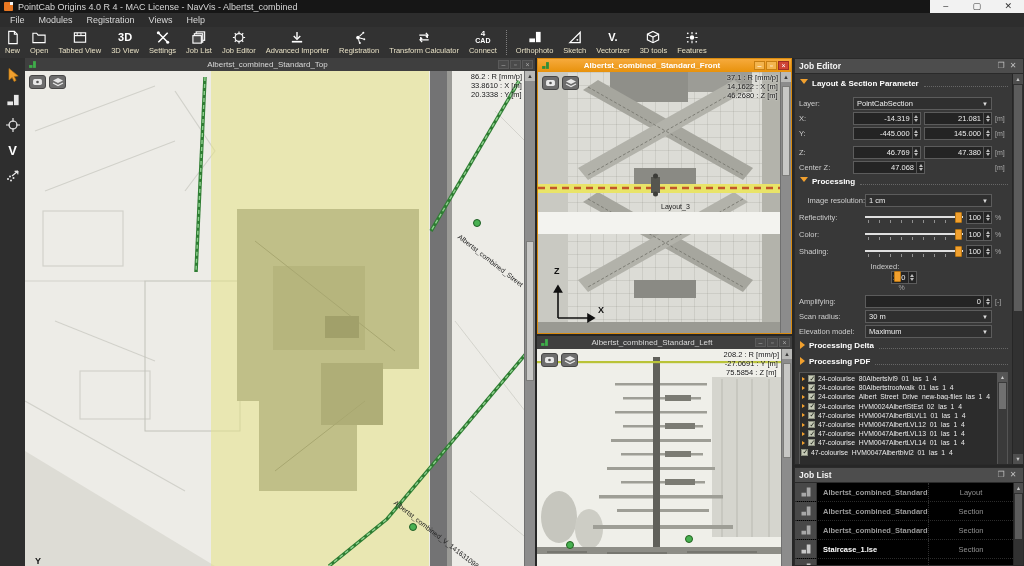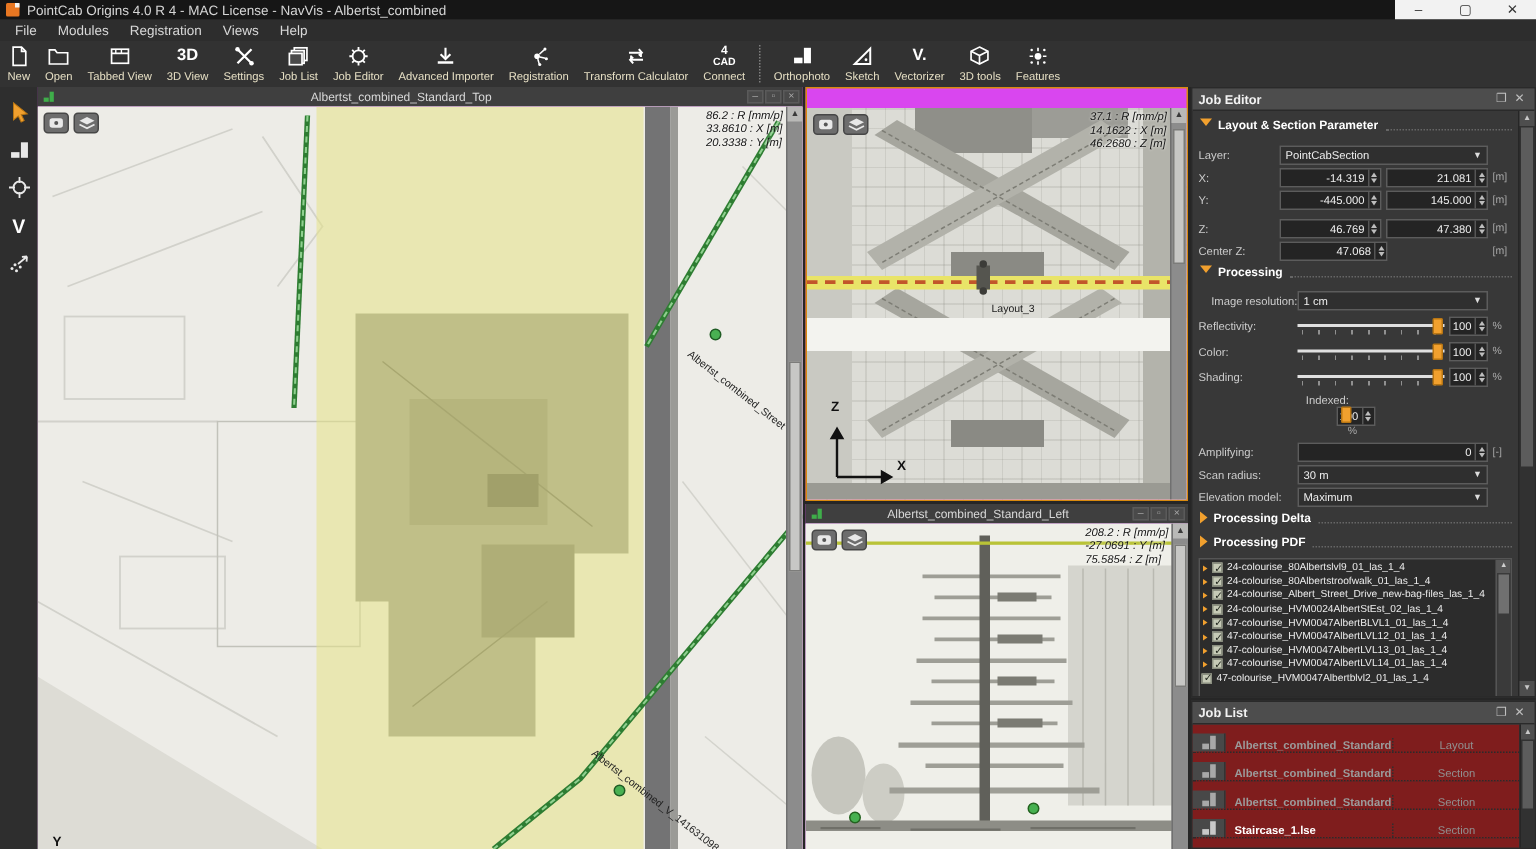--- a/index.html
+++ b/index.html
@@ -43,21 +43,21 @@
   .vp-title-text { flex:1; text-align:center; font-size:8px; color:#d8d8d8; }
   .vp-front .vp-title-text { color:#fff; font-weight:bold; }
   .vp-ico { margin-left:3px; display:flex; }
   .vp-winbtns { display:flex; gap:1px; margin-right:2px; }
   .wbtn { width:11px; height:9px; font-size:7px; line-height:8px; text-align:center; color:#a8a8a8; background:#4a4a4a; border:1px solid #5a5a5a; }
   .vp-front .wbtn { background:#f3b44e; border-color:#c77f12; color:#fff; }
   .vp-front .wbtn.close { background:#cf4436; border-color:#9c2e23; }
   .vp-body { position:absolute; left:0; right:0; top:13px; bottom:0; overflow:hidden; background:#eae9e4; }
   .vp-front .vp-body { background:#dcdcd6; background-image:repeating-linear-gradient(0deg,rgba(110,110,100,.14) 0 1px,transparent 1px 13px),repeating-linear-gradient(90deg,rgba(110,110,100,.14) 0 1px,transparent 1px 13px); }
   .vp-body svg.scene { position:absolute; left:0; top:0; }
-  .readout { position:absolute; top:1px; right:13px; text-align:left; font-size:7.5px; line-height:9px; color:#141414; z-index:6; text-shadow:0 0 2px #fff;font-style:italic; }
+  .readout { position:absolute; top:1px; right:13px; text-align:center; font-size:7.5px; line-height:9px; color:#141414; z-index:6; text-shadow:0 0 2px #fff; }
   .vp-tools { position:absolute; left:4px; top:4px; display:flex; gap:3px; z-index:6; }
   .vtool { width:17px; height:14px; background:#6d6d6d; border:1px solid #474747; border-radius:3px; display:flex; align-items:center; justify-content:center; }
   .vp-scroll { position:absolute; right:0; top:0; bottom:0; width:11px; background:#8c8c8c; border-left:1px solid #707070; z-index:5; }
   .vs-btn { height:10px; background:#b9b9b7; color:#3a3a3a; font-size:6px; line-height:10px; text-align:center; }
   .vs-thumb { position:absolute; left:1px; right:1px; background:#c7c7c5; border:1px solid #7c7c7a; }
   .map-label { position:absolute; font-size:7px; color:#222; white-space:nowrap; z-index:4; }
   .axis-label { position:absolute; font-size:9px; font-weight:bold; color:#111; z-index:6; }
   .sec-tag { position:absolute; font-size:7px; color:#1a1a1a; z-index:6; }
 
   
@@ -107,21 +107,21 @@
   .cb { width:7px; height:7px; background:#c6cab6; border:1px solid #8b8f80; margin-right:3px; position:relative; flex-shrink:0; }
   .cb.checked::after { content:"\2713"; position:absolute; left:0.5px; top:-1.5px; font-size:7px; color:#20251c; }
   .scan-label { font-size:6.8px; color:#ececec; white-space:nowrap; overflow:hidden; }
   .scan-scroll { position:absolute; right:0; top:0; bottom:0; width:10px; background:#3a3a3a; border-left:1px solid #555; }
   .ss-btn { height:9px; background:#565656; color:#cfcfcf; font-size:5px; line-height:9px; text-align:center; }
   .ss-thumb { position:absolute; left:1px; right:1px; top:10px; height:26px; background:#707070; }
 
   
   .jl-body { position:absolute; top:15px; left:0; right:10px; bottom:0; overflow:hidden; }
   .jl-rail { position:absolute; right:0; top:15px; bottom:0; width:10px; background:#313131; border-left:1px solid #262626; }
-  .jrow { display:flex; height:19px; background:#7f1d1d; border-bottom:1px dotted #2b2b2b;align-items:flex-end; }
+  .jrow { display:flex; height:19px; background:#000000; border-bottom:1px dotted #2b2b2b; }
   .jicon { width:22px; display:flex; align-items:center; justify-content:center; background:#484848; border-right:1px solid #333; flex-shrink:0; }
   .jname { flex:1; display:flex; align-items:center; padding-left:6px; font-size:7.5px; font-weight:bold; color:#9b9b9b; border-right:1px dotted #2f2f2f; white-space:nowrap; overflow:hidden; }
   .jrow.active .jname { color:#fff; }
   .jtype { width:84px; display:flex; align-items:center; justify-content:center; font-size:7.5px; color:#919191; flex-shrink:0; }
 </style>
 </head>
 <body>
 
 <div id="app">
 
@@ -396,20 +396,34 @@
           </span>
       </div>
       <div class="vp-scroll">
         <div class="vs-btn">▲</div>
         <div class="vs-thumb" style="top:170px; height:140px;"></div>
       </div>
     </div>
   </div>
 
   <div class="vp vp-front">
+    <div class="vp-title">
+      <span class="vp-ico">
+          <svg width="9" height="9" viewBox="0 0 16 16">
+            <rect x="2" y="9" width="6" height="5" fill="#2f8e3a"></rect>
+            <rect x="9" y="2" width="5" height="12" fill="#2f8e3a"></rect>
+          </svg>
+        </span>
+      <span class="vp-title-text">Albertst_combined_Standard_Front</span>
+      <span class="vp-winbtns">
+        <span class="wbtn">–</span>
+        <span class="wbtn">▫</span>
+        <span class="wbtn close">×</span>
+      </span>
+    </div>
     <div class="vp-body">
       <svg class="scene" width="253" height="261" viewBox="0 0 253 261">
         <rect x="72" y="0" width="78" height="30" fill="#8f8f89"></rect>
         <rect x="150" y="0" width="64" height="20" fill="#9c9c96"></rect>
         <rect x="224" y="0" width="29" height="261" fill="#b3b3ab"></rect>
         <rect x="0" y="0" width="30" height="261" fill="#c9c9c2"></rect>
 
         <path d="M45 18L205 108 215 96 60 8z" fill="#a6a69e"></path>
         <path d="M210 18L50 108 40 96 196 8z" fill="#b2b2aa"></path>
         <path d="M45 130L205 220 215 208 60 120z" fill="#a6a69e"></path>

